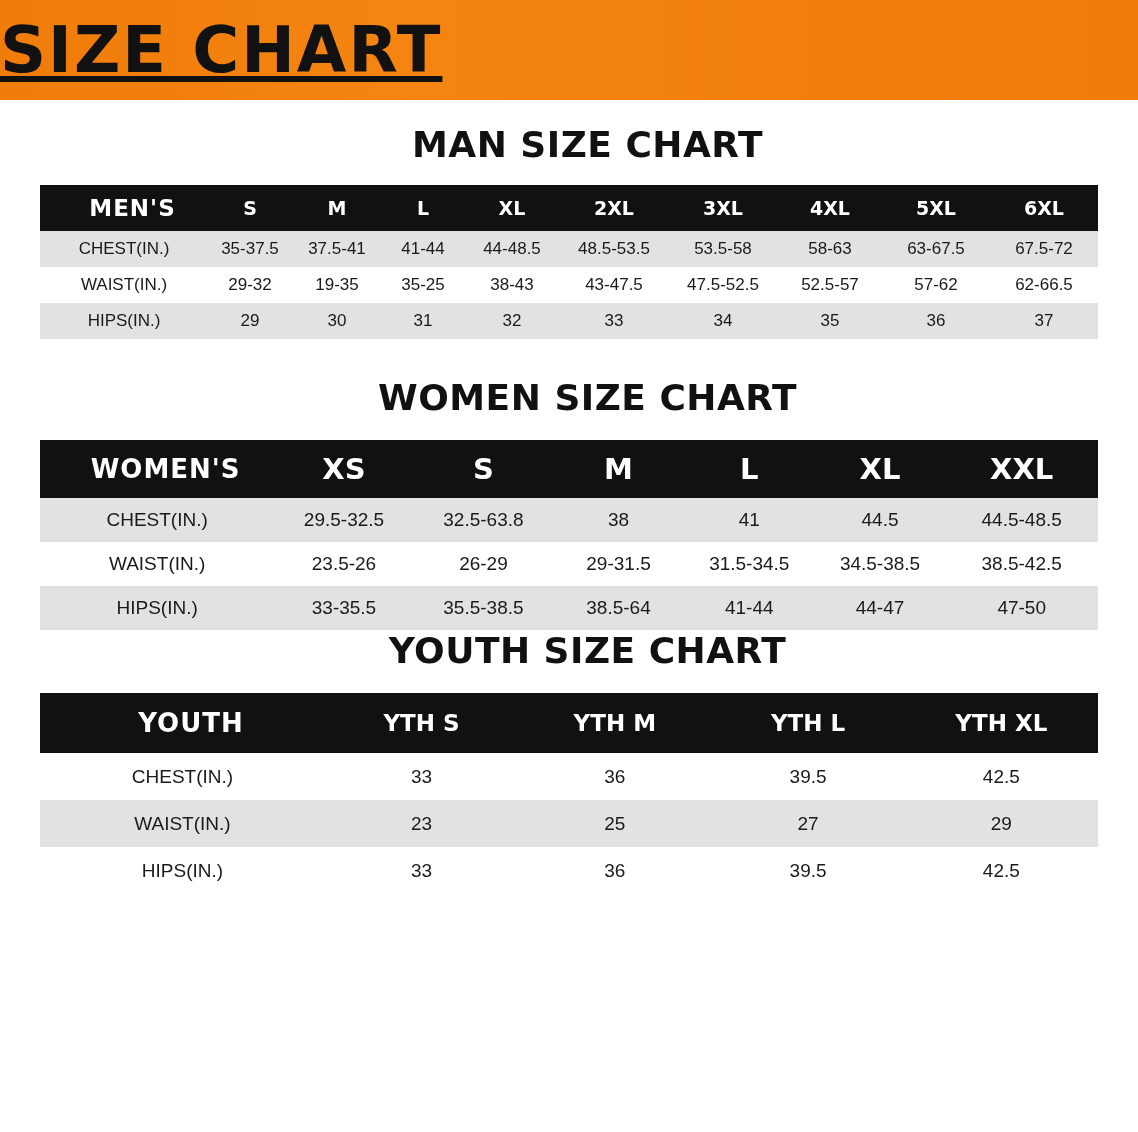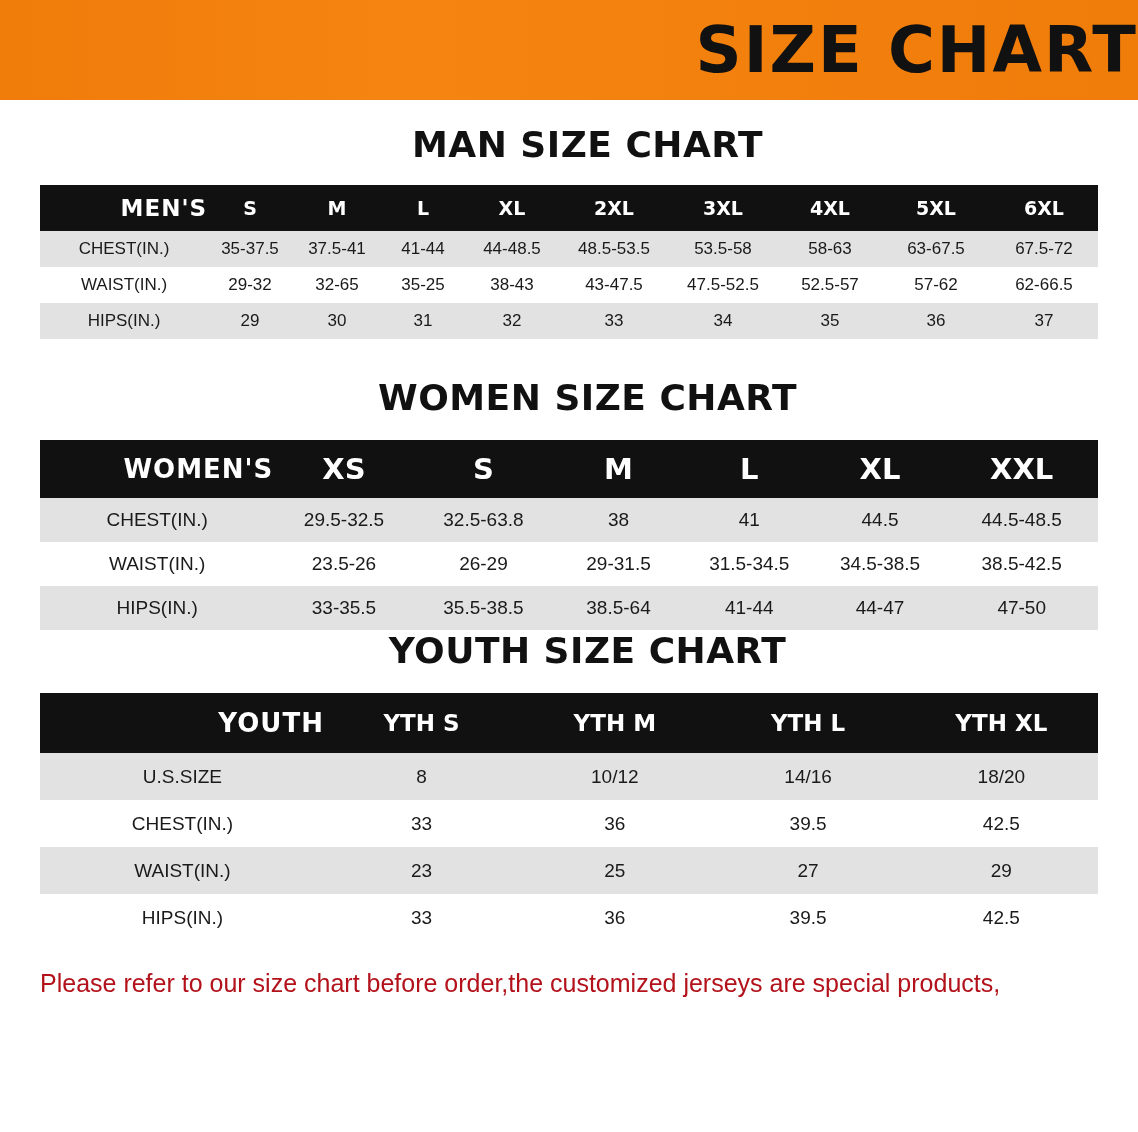--- a/index.html
+++ b/index.html
@@ -14,21 +14,22 @@
     color: #111111;
     overflow: hidden;
   }
 
   
   .banner {
     height: 100px;
     background: linear-gradient(90deg, #f07c0a 0%, #f58410 35%, #f07c0a 100%);
     display: flex;
     align-items: center;
-    justify-content: flex-end;
+    justify-content: flex-start;
+    text-decoration: underline;
   }
   .banner-title {
     font-family: "DejaVu Sans", sans-serif;
     font-weight: bold;
     font-size: 64px;
     letter-spacing: 2px;
     color: #111111;
     line-height: 1;
   }
 
@@ -57,21 +58,21 @@
   }
   thead th {
     background: #111111;
     color: #ffffff;
     font-family: "DejaVu Sans", sans-serif;
     font-weight: bold;
     text-align: center;
     white-space: nowrap;
   }
   thead th.rowhead {
-    text-align: right;
+    text-align: center;
     padding-left: 18px;
   }
   tbody td {
     text-align: center;
     font-family: "Liberation Sans", sans-serif;
     color: #1a1a1a;
     white-space: nowrap;
   }
   tbody tr.alt td { background: #e2e2e2; }
   tbody tr.plain td { background: #ffffff; }
@@ -154,21 +155,21 @@
         <td>44-48.5</td>
         <td>48.5-53.5</td>
         <td>53.5-58</td>
         <td>58-63</td>
         <td>63-67.5</td>
         <td>67.5-72</td>
       </tr>
       <tr class="plain">
         <td class="rowhead">WAIST(IN.)</td>
         <td>29-32</td>
-        <td>32-65</td>
+        <td>19-35</td>
         <td>35-25</td>
         <td>38-43</td>
         <td>43-47.5</td>
         <td>47.5-52.5</td>
         <td>52.5-57</td>
         <td>57-62</td>
         <td>62-66.5</td>
       </tr>
       <tr class="alt">
         <td class="rowhead">HIPS(IN.)</td>
@@ -254,27 +255,20 @@
     <thead>
       <tr>
         <th class="rowhead">YOUTH</th>
         <th>YTH S</th>
         <th>YTH M</th>
         <th>YTH L</th>
         <th>YTH XL</th>
       </tr>
     </thead>
     <tbody>
-      <tr class="alt">
-        <td class="rowhead">U.S.SIZE</td>
-        <td>8</td>
-        <td>10/12</td>
-        <td>14/16</td>
-        <td>18/20</td>
-      </tr>
       <tr class="plain">
         <td class="rowhead">CHEST(IN.)</td>
         <td>33</td>
         <td>36</td>
         <td>39.5</td>
         <td>42.5</td>
       </tr>
       <tr class="alt">
         <td class="rowhead">WAIST(IN.)</td>
         <td>23</td>
@@ -287,14 +281,13 @@
         <td>33</td>
         <td>36</td>
         <td>39.5</td>
         <td>42.5</td>
       </tr>
     </tbody>
   </table>
 </div>
 
 <div class="note">
-  <div>Please refer to our size chart before order,the customized jerseys are special products,</div>
 </div>
 
 </body></html>

